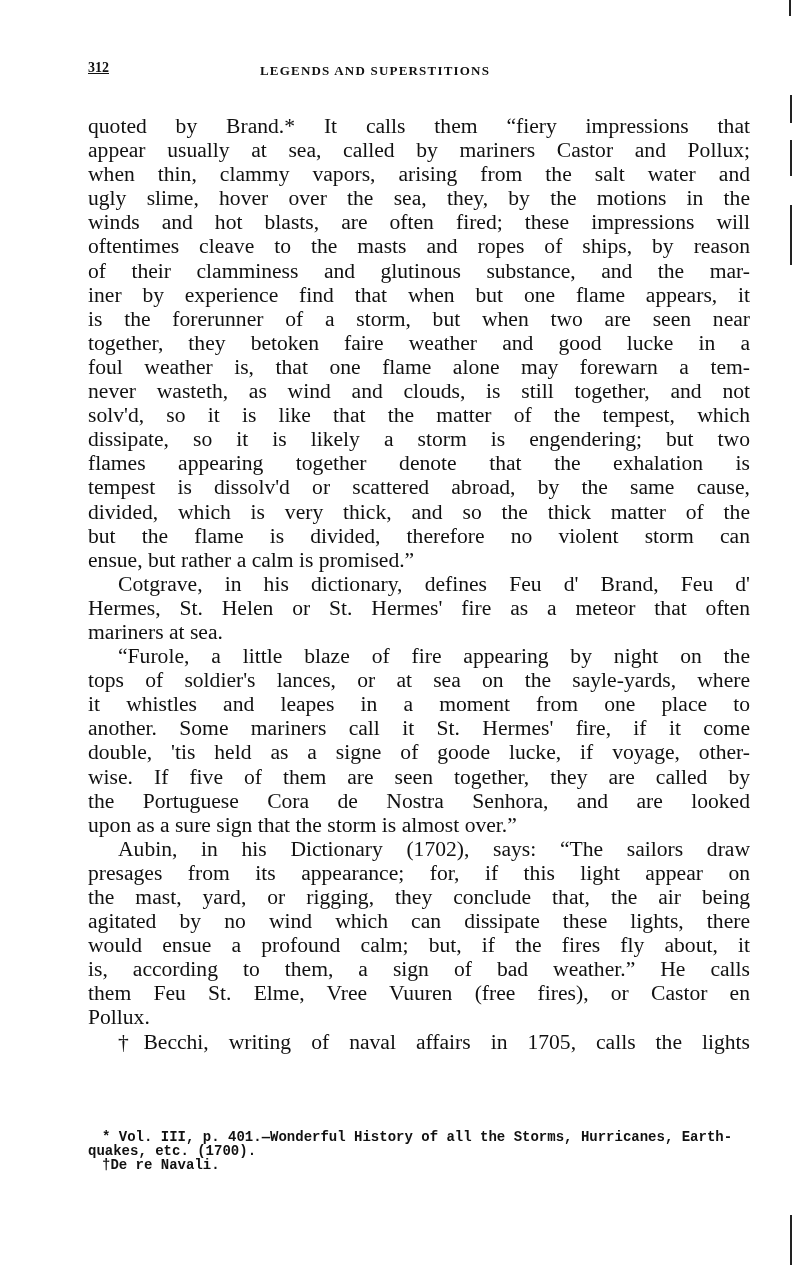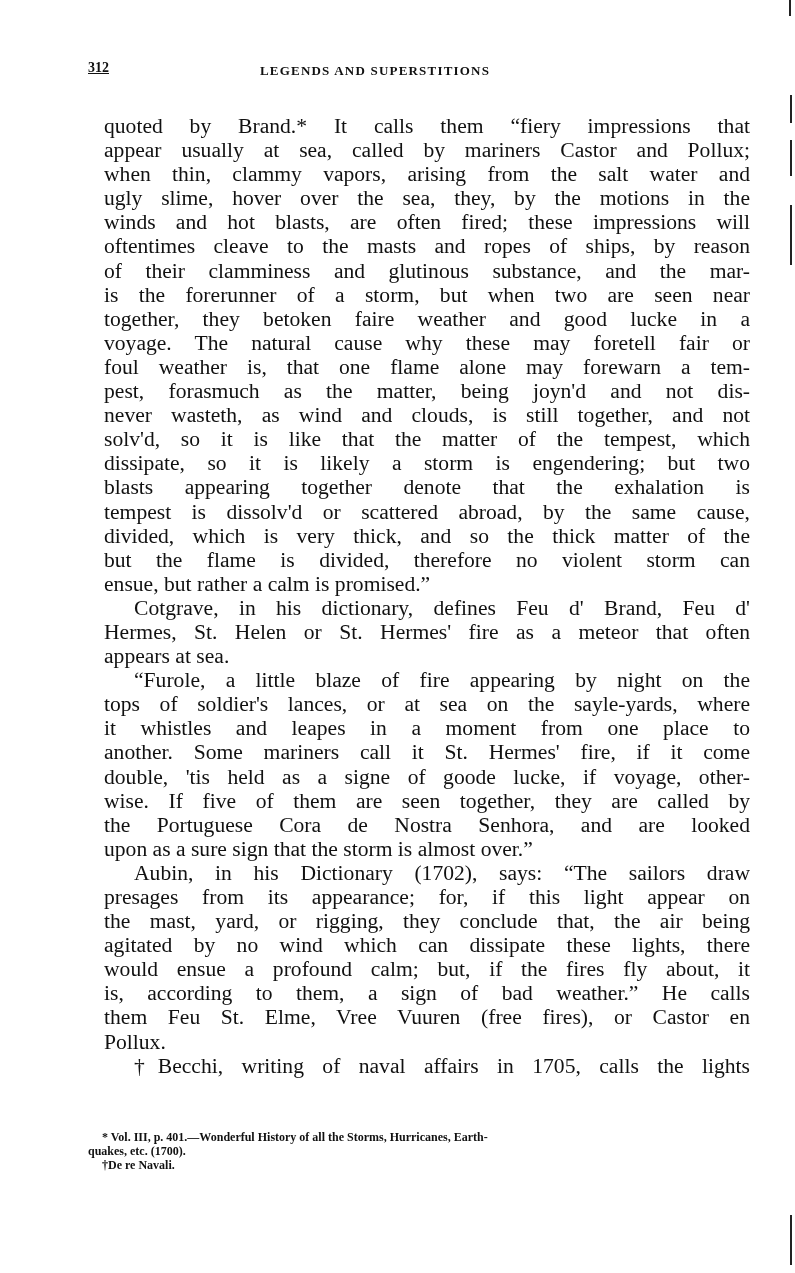--- a/index.html
+++ b/index.html
@@ -4,25 +4,25 @@
 <style>
   html, body { margin: 0; padding: 0; background: #ffffff; }
   body { width: 795px; height: 1273px; position: relative; overflow: hidden; color: #111; }
   .page { position: absolute; left: 88px; top: 0; width: 662px; }
   .header { position: absolute; top: 60px; left: 0; width: 662px; height: 28px;
     font-family: "Liberation Serif", serif; }
   .pagenum { position: absolute; left: 0; top: 0; font-size: 14px; font-weight: bold; text-decoration: underline; }
   .running { position: absolute; left: 172px; top: 3px; font-size: 13px; font-weight: bold; letter-spacing: 1.2px; }
   .body { position: absolute; top: 114px; left: 0; width: 662px;
     font-family: "Liberation Serif", serif; font-size: 21.6px; line-height: 24.1px; }
-  .line { display: block; white-space: nowrap; text-align: justify; text-align-last: justify; height: 24.1px; margin-left: 16px; }
+  .line { display: block; white-space: nowrap; text-align: justify; text-align-last: justify; height: 24.1px; }
   .line.last { text-align-last: left; }
   .line.indent { padding-left: 30px; }
   .footnotes { position: absolute; top: 1130px; left: 0; width: 662px;
-    font-family: Liberation Serif, serif; font-size: 12px; font-weight: bold; line-height: 14px; }
+    font-family: Liberation Mono, monospace; font-size: 14px; font-weight: bold; line-height: 14px; }
   .fn { display: block; white-space: nowrap; }
   .fn.indent { padding-left: 14px; }
   .mark { position: absolute; background: #222; }
 </style>
 </head>
 <body>
 
 <div class="page">
   <div class="header">
     <span class="pagenum">312</span>
@@ -30,36 +30,35 @@
   </div>
 
   <div class="body" id="body">
       <span class="line">quoted by Brand.* It calls them “fiery impressions that</span>
       <span class="line">appear usually at sea, called by mariners Castor and Pollux;</span>
       <span class="line">when thin, clammy vapors, arising from the salt water and</span>
       <span class="line">ugly slime, hover over the sea, they, by the motions in the</span>
       <span class="line">winds and hot blasts, are often fired; these impressions will</span>
       <span class="line">oftentimes cleave to the masts and ropes of ships, by reason</span>
       <span class="line">of their clamminess and glutinous substance, and the mar-</span>
+      <span class="line">iner by experience find that when but one flame appears, it</span>
       <span class="line">is the forerunner of a storm, but when two are seen near</span>
       <span class="line">together, they betoken faire weather and good lucke in a</span>
-      <span class="line">voyage. The natural cause why these may foretell fair or</span>
       <span class="line">foul weather is, that one flame alone may forewarn a tem-</span>
-      <span class="line">pest, forasmuch as the matter, being joyn'd and not dis-</span>
       <span class="line">never wasteth, as wind and clouds, is still together, and not</span>
       <span class="line">solv'd, so it is like that the matter of the tempest, which</span>
       <span class="line">dissipate, so it is likely a storm is engendering; but two</span>
-      <span class="line">blasts appearing together denote that the exhalation is</span>
+      <span class="line">flames appearing together denote that the exhalation is</span>
       <span class="line">tempest is dissolv'd or scattered abroad, by the same cause,</span>
       <span class="line">divided, which is very thick, and so the thick matter of the</span>
       <span class="line">but the flame is divided, therefore no violent storm can</span>
       <span class="line last">ensue, but rather a calm is promised.”</span>
       <span class="line indent">Cotgrave, in his dictionary, defines Feu d' Brand, Feu d'</span>
       <span class="line">Hermes, St. Helen or St. Hermes' fire as a meteor that often</span>
-      <span class="line last">appears at sea.</span>
+      <span class="line last">mariners at sea.</span>
       <span class="line indent">“Furole, a little blaze of fire appearing by night on the</span>
       <span class="line">tops of soldier's lances, or at sea on the sayle-yards, where</span>
       <span class="line">it whistles and leapes in a moment from one place to</span>
       <span class="line">another. Some mariners call it St. Hermes' fire, if it come</span>
       <span class="line">double, 'tis held as a signe of goode lucke, if voyage, other-</span>
       <span class="line">wise. If five of them are seen together, they are called by</span>
       <span class="line">the Portuguese Cora de Nostra Senhora, and are looked</span>
       <span class="line last">upon as a sure sign that the storm is almost over.”</span>
       <span class="line indent">Aubin, in his Dictionary (1702), says: “The sailors draw</span>
       <span class="line">presages from its appearance; for, if this light appear on</span>

